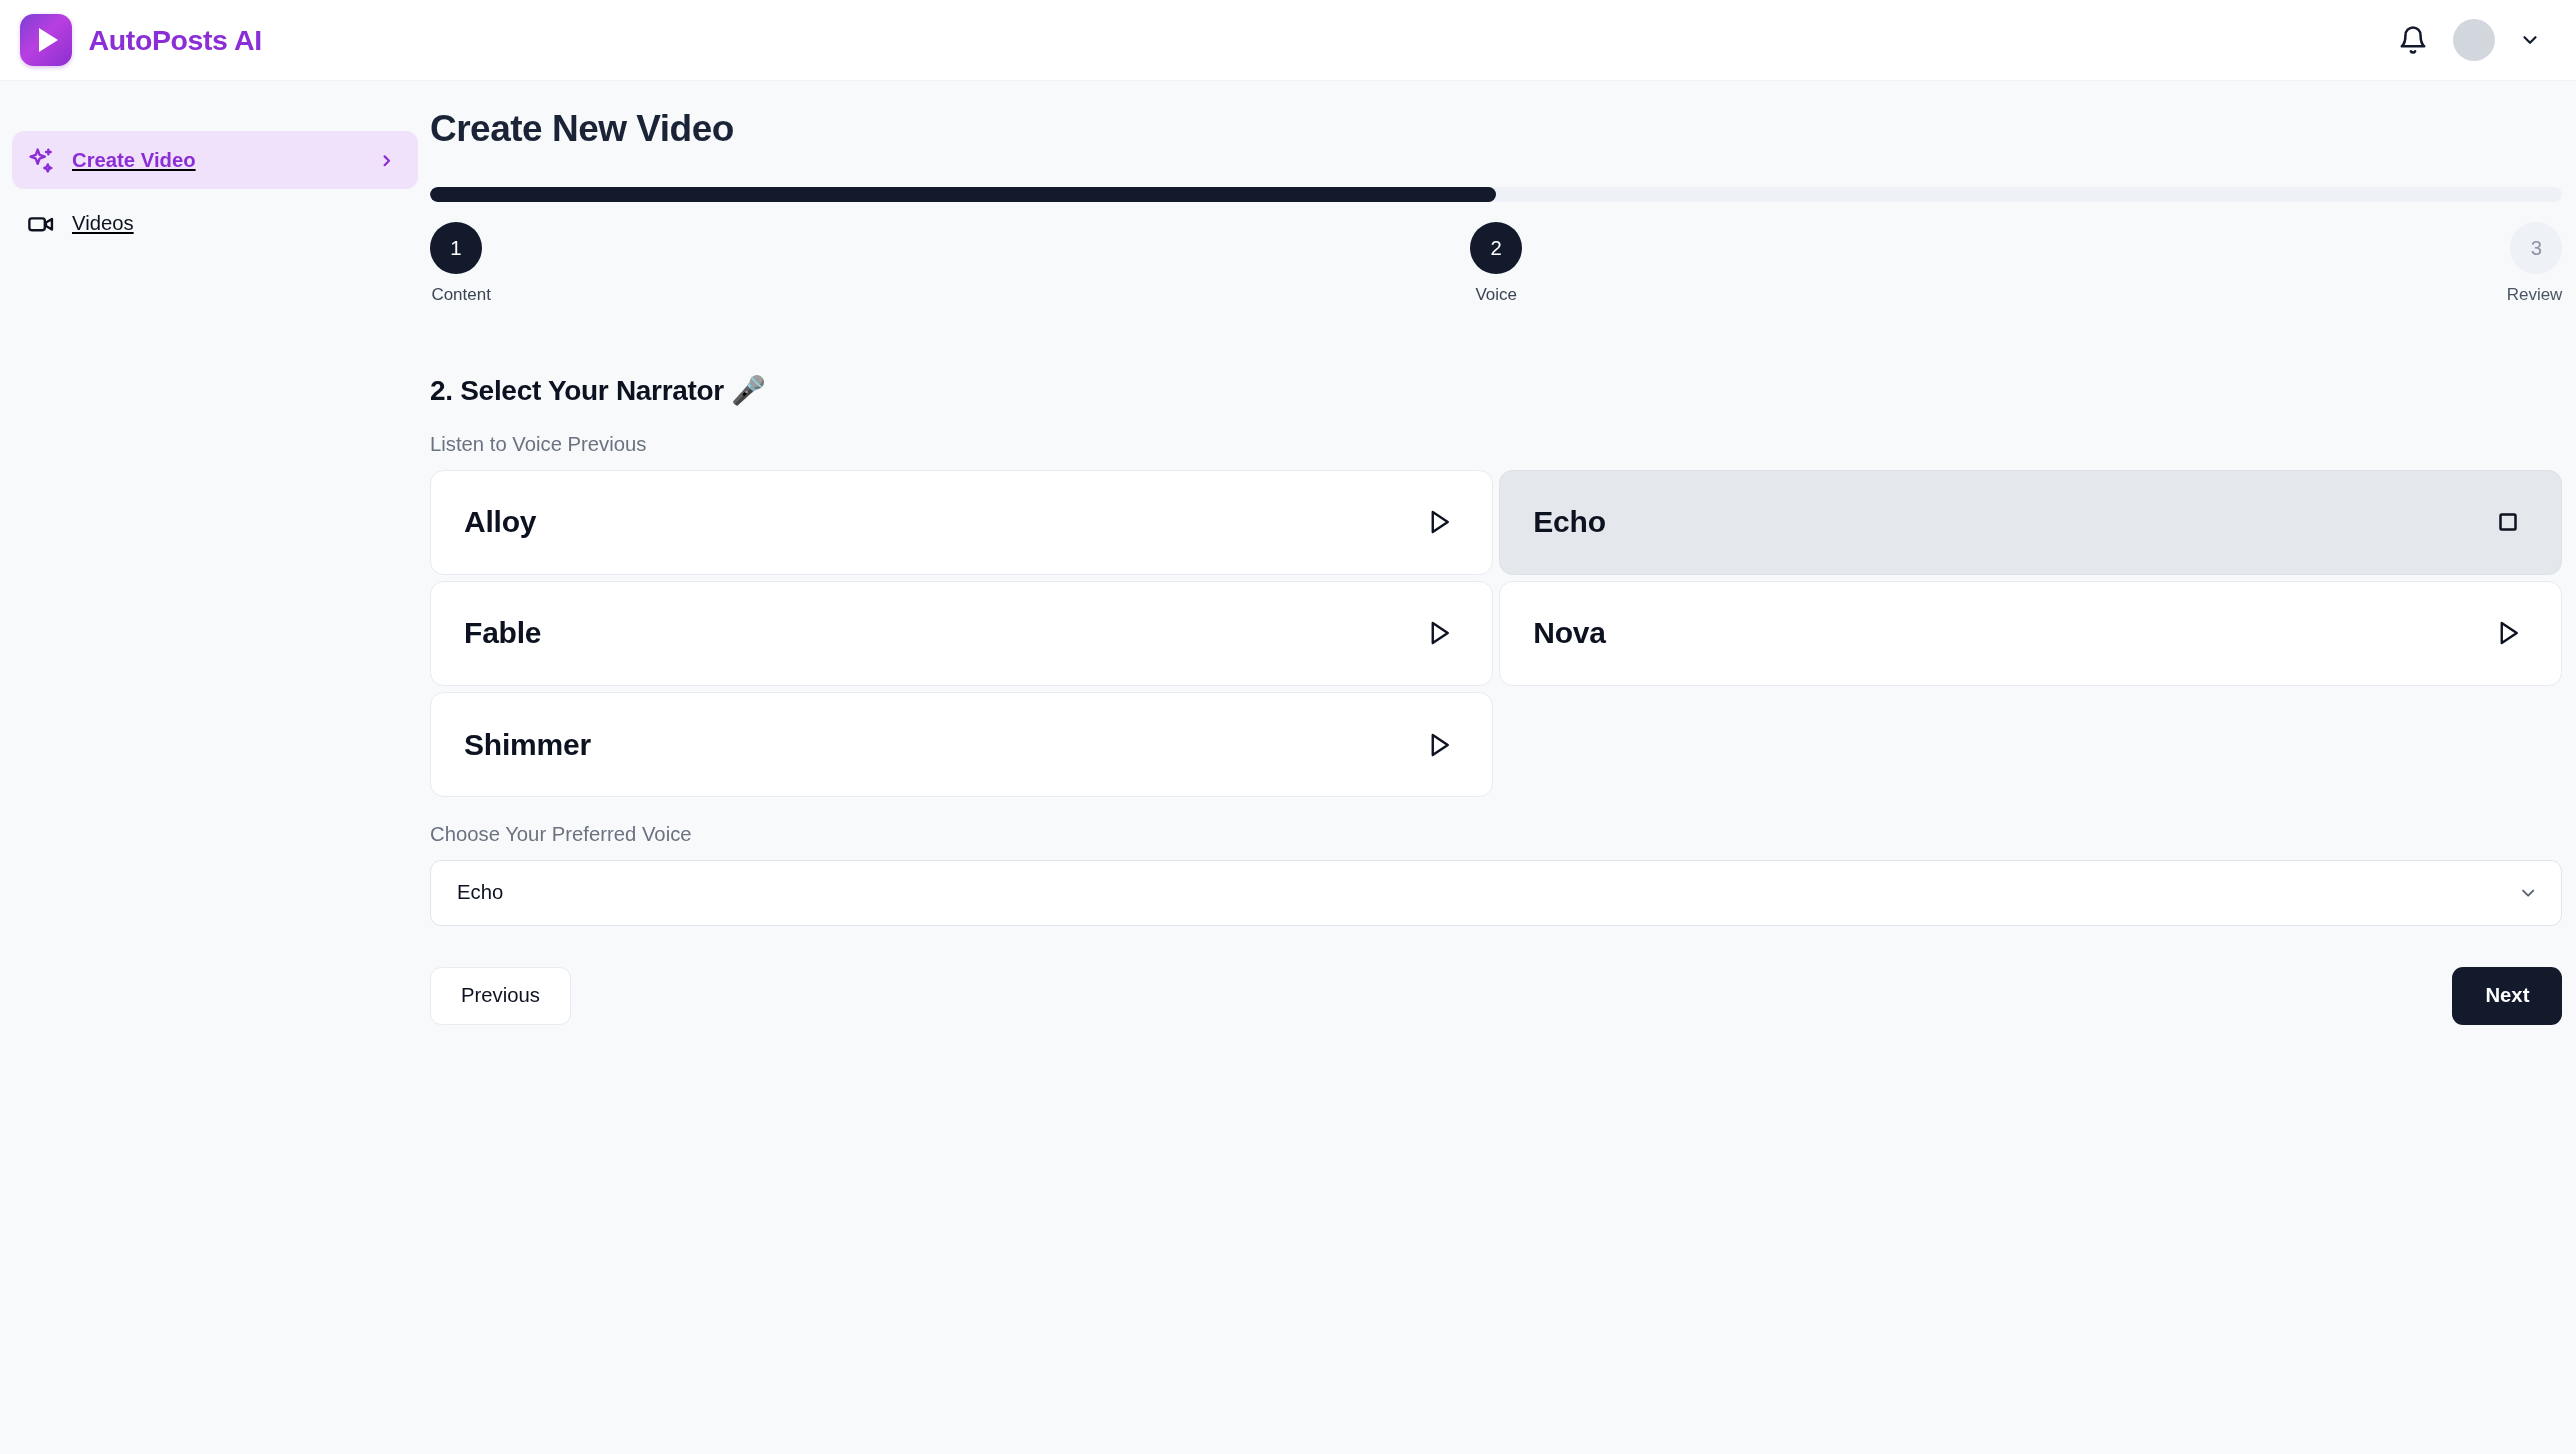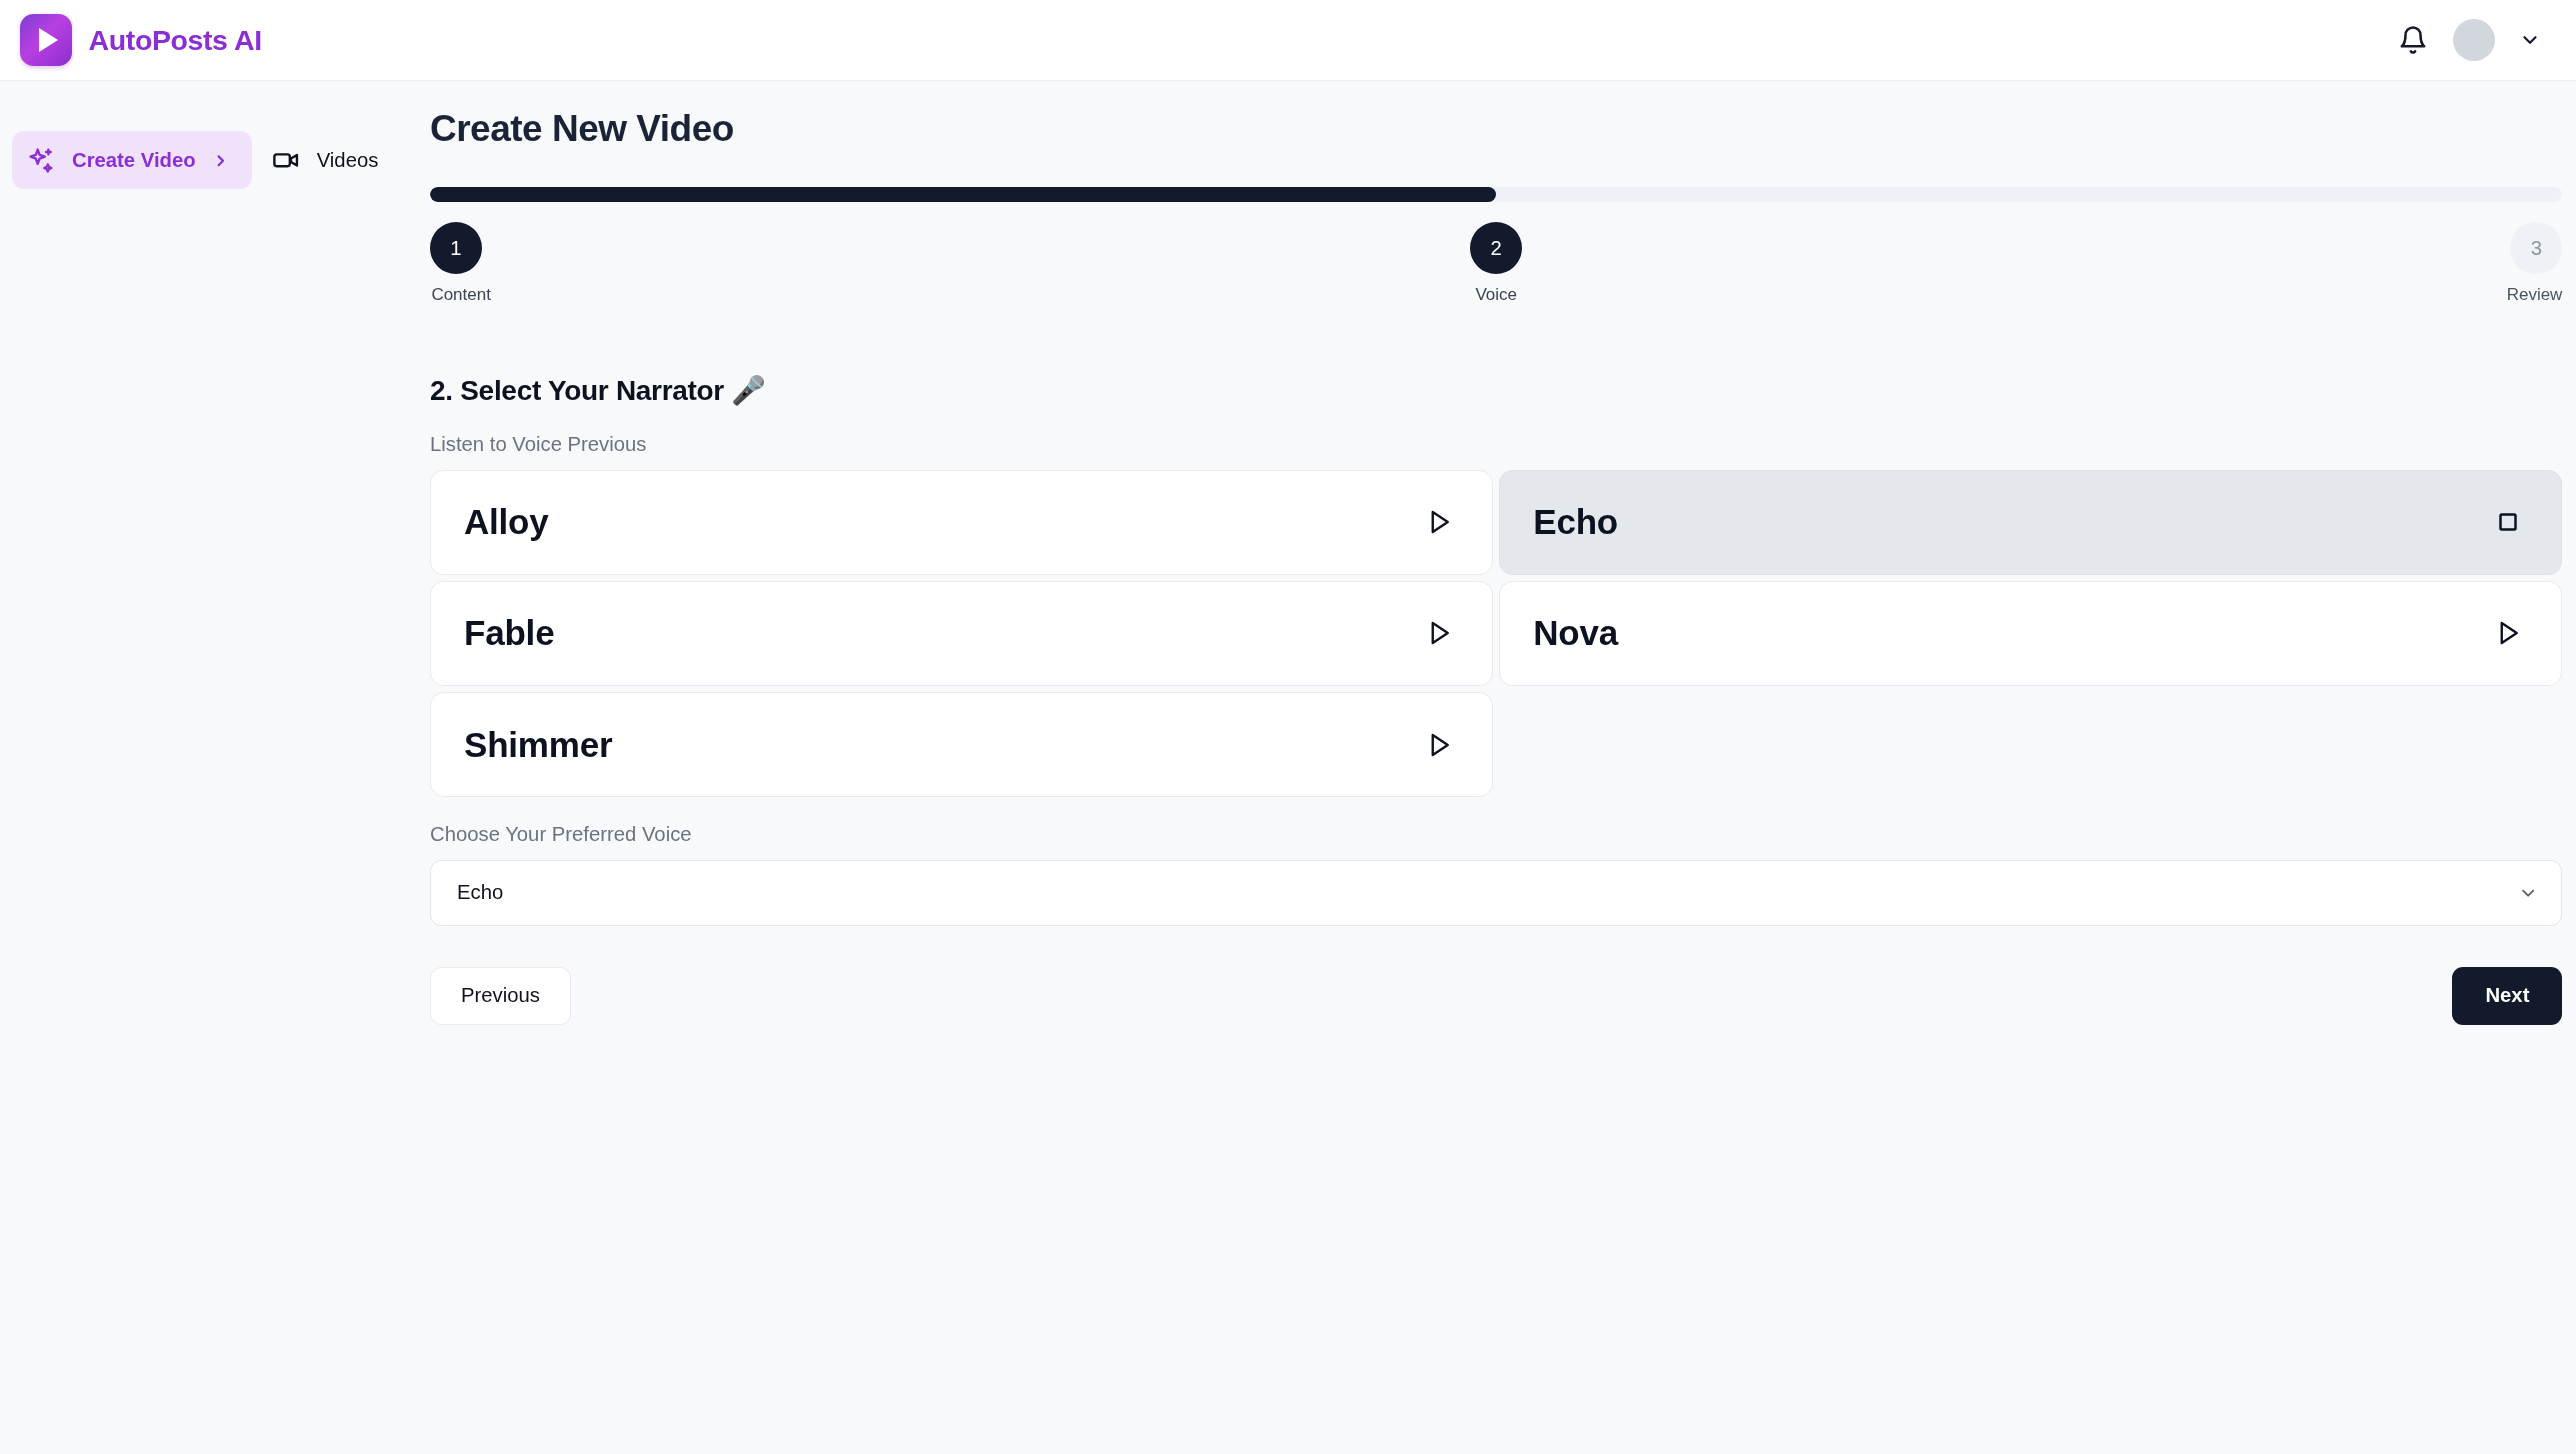--- a/index.html
+++ b/index.html
@@ -69,21 +69,21 @@
     height: 58px;
     background: #ffffff;
     border: 1.4px solid #e7eaf0;
     border-radius: 11px;
     display: flex;
     align-items: center;
     justify-content: center;
     font-size: 20.3px;
     color: #0d1220;
   }
-  .nav { margin-top: 26px; display: flex; gap: 5.4px; }
+  .nav { margin-top: 26px; display: flex; flex-direction: column; gap: 5.4px; text-decoration: underline; }
   .nav-item {
     height: 58px;
     border-radius: 12.2px;
     display: flex;
     align-items: center;
     padding: 0 22px 0 15px;
     gap: 16.3px;
     font-size: 20.3px;
     color: #0d1220;
     cursor: pointer;
@@ -182,21 +182,21 @@
     align-items: center;
     justify-content: space-between;
     padding: 0 38px 0 33px;
     cursor: pointer;
   }
   .voice-card.playing {
     background: #e4e7eb;
     border-color: #dde0e6;
   }
   .voice-name {
-    font-size: 35px;
+    font-size: 30px;
     font-weight: bold;
     color: #0d1220;
     letter-spacing: -0.2px;
   }
   .voice-action { width: 30px; height: 30px; display: block; }
 
   
   .select-wrap {
     margin-top: 13.6px;
     position: relative;

